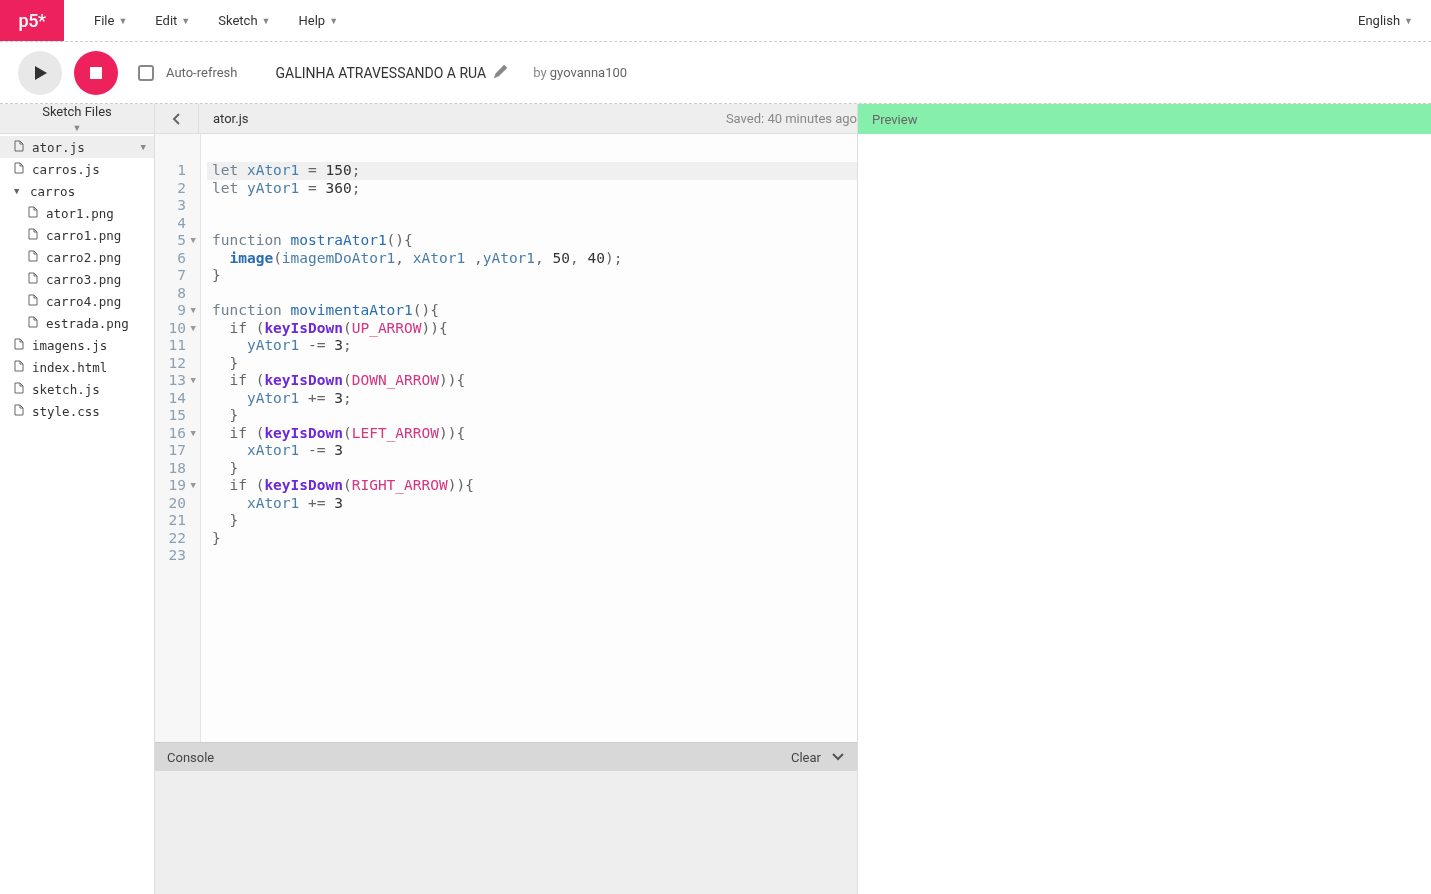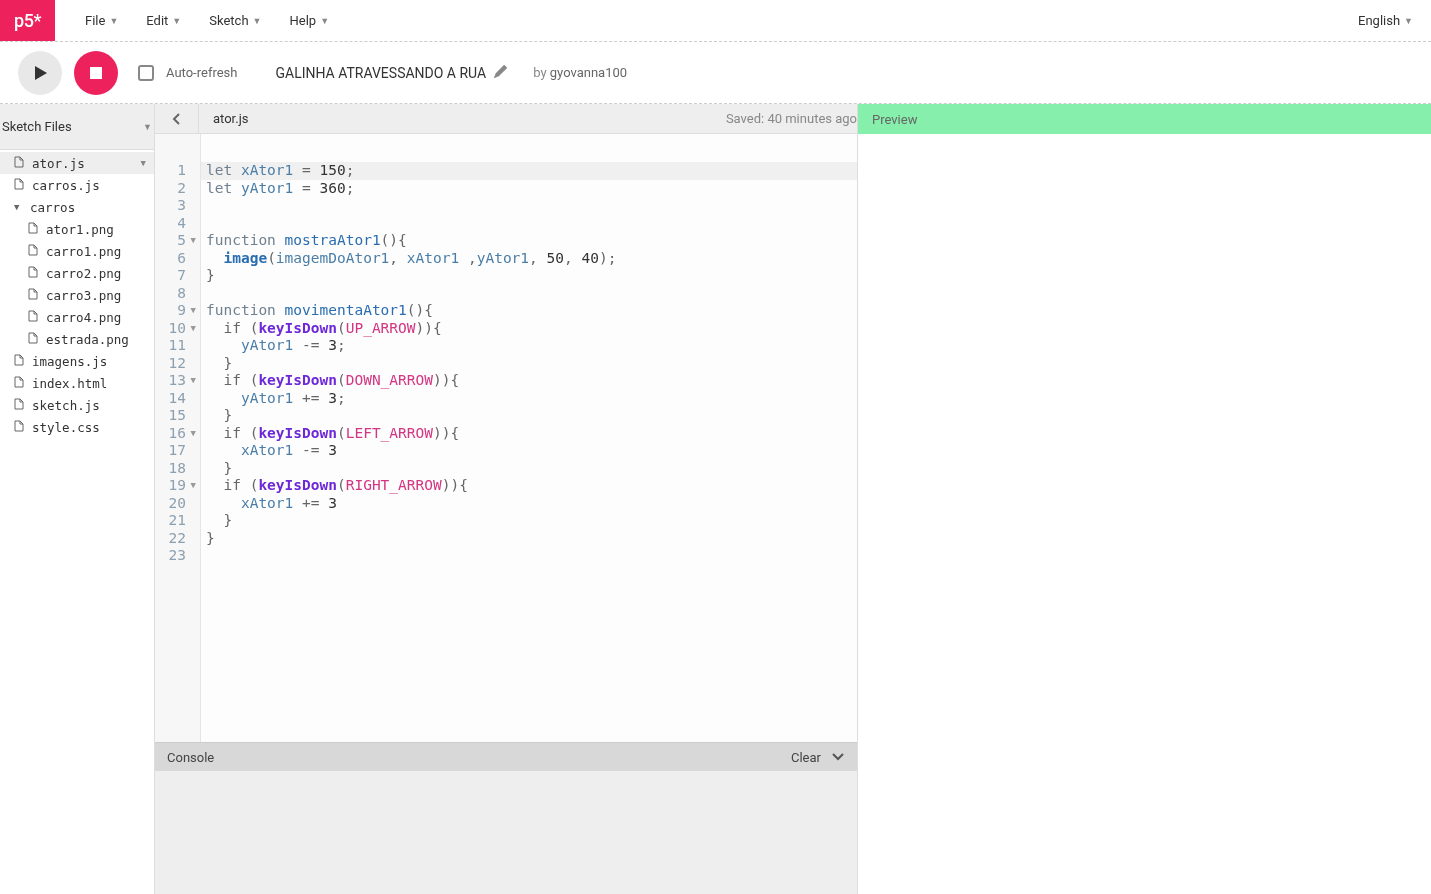--- a/index.html
+++ b/index.html
@@ -1,20 +1,20 @@
 <!DOCTYPE html>
 <html><head>
 <meta charset="utf-8">
 <style>
 * { margin: 0; padding: 0; box-sizing: border-box; }
 body { font-family: -apple-system, BlinkMacSystemFont, "Segoe UI", Roboto, Helvetica, Arial, sans-serif; font-size: 13px; color: #333; background: #fff; width: 1431px; height: 894px; overflow: hidden; }
 
 
 .menubar { height: 42px; display: flex; align-items: stretch; border-bottom: 1px dashed #ccc; }
-.logo { width: 55px; background: #ed225d; display: flex; align-items: center; justify-content: center; color: #fff; font-size: 18px; font-weight: 500; cursor: pointer; letter-spacing: -0.5px; }
+.logo { width: 64px; background: #ed225d; display: flex; align-items: center; justify-content: center; color: #fff; font-size: 18px; font-weight: 500; cursor: pointer; letter-spacing: -0.5px; }
 .menu-items { display: flex; align-items: center; padding-left: 16px; gap: 0; }
 .menu-item { padding: 0 14px; height: 100%; display: flex; align-items: center; gap: 4px; color: #333; cursor: pointer; font-size: 13px; }
 .dropdown-icon { font-size: 9px; color: #888; }
 .spacer { flex: 1; }
 .lang { padding: 0 18px; display: flex; align-items: center; gap: 4px; cursor: pointer; font-size: 13px; color: #333; }
 
 
 .toolbar { height: 62px; display: flex; align-items: center; padding: 0 18px; gap: 12px; border-bottom: 1px dashed #ccc; }
 .btn-circle { width: 44px; height: 44px; border-radius: 50%; display: flex; align-items: center; justify-content: center; cursor: pointer; border: none; }
 .btn-play { background: #e8e8e8; }
@@ -25,42 +25,42 @@
 .checkbox-box { width: 16px; height: 16px; border: 2px solid #888; border-radius: 3px; cursor: pointer; }
 .checkbox-label { color: #666; font-size: 13px; }
 .sketch-title { margin-left: 26px; font-size: 14px; color: #333; display: flex; align-items: center; gap: 8px; }
 .pencil-icon { color: #888; cursor: pointer; }
 .by-author { margin-left: 14px; color: #888; font-size: 13px; }
 .by-author .author { color: #666; }
 
 
 .main { display: flex; height: calc(100% - 104px); }
 .sidebar { width: 155px; border-right: 1px solid #ddd; display: flex; flex-direction: column; background: #fff; }
-.sidebar-header { height: 46px; background: #eee; display: flex; align-items: center; justify-content: space-between; padding: 0 2px; font-size: 13px; color: #333; border-bottom: 1px solid #ddd; }
+.sidebar-header { height: 30px; background: #eee; display: flex; align-items: center; justify-content: space-between; padding: 0 2px; font-size: 13px; color: #333; border-bottom: 1px solid #ddd; flex-direction: column; }
 .file-tree { flex: 1; overflow-y: auto; font-size: 13px; padding-top: 2px; }
 .file-item { display: flex; align-items: center; height: 22px; padding: 0 8px; gap: 6px; cursor: pointer; color: #333; font-family: "Menlo", "Monaco", monospace; font-size: 12.5px; }
 .file-item.active { background: #eee; }
 .file-item.active .file-name { font-weight: 500; }
 .file-item .tri-toggle { width: 10px; font-size: 9px; color: #666; }
 .file-item .file-ico { width: 12px; color: #666; font-size: 11px; }
 .file-item.indent-1 { padding-left: 28px; }
 .file-item .file-actions { margin-left: auto; font-size: 9px; color: #888; }
 .file-item.indent-0 { padding-left: 14px; }
 
 
 .editor-area { flex: 0 0 703px; display: flex; flex-direction: column; border-right: 1px solid #ddd; }
 .editor-header { height: 30px; background: #eee; display: flex; align-items: center; border-bottom: 1px solid #ddd; }
 .collapse-btn { width: 44px; height: 100%; display: flex; align-items: center; justify-content: center; border-right: 1px solid #ddd; cursor: pointer; font-size: 14px; color: #666; background: #eee; }
 .tab-name { padding: 0 14px; color: #333; font-size: 13px; }
 .saved-label { margin-left: auto; padding-right: 0; color: #888; font-size: 13px; }
 .code-editor { flex: 1; display: flex; background: #fdfdfd; overflow: hidden; font-family: "Menlo", "Monaco", "Consolas", monospace; font-size: 14.5px; line-height: 17.5px; }
 .gutter { width: 46px; background: #f7f7f7; border-right: 1px solid #e5e5e5; text-align: right; padding: 28px 4px 0 0; color: #8da0b0; user-select: none; }
 .gutter-line { height: 17.5px; position: relative; padding-right: 10px; }
 .fold-marker { position: absolute; right: 0; top: 0; font-size: 9px; color: #999; }
-.code-lines { flex: 1; padding: 28px 0 0 5px; white-space: pre; color: #666; position: relative; }
+.code-lines { flex: 1; padding: 28px 0 0 5px; white-space: pre; color: #666; position: relative; margin-left: 6px; }
 .code-line { height: 17.5px; }
 .code-line.hl { background: #f0f0f0; margin-left: -5px; padding-left: 5px; }
 .tok-kw2 { color: #708090; }
 .tok-var { color: #4a7ea8; }
 .tok-func { color: #2a6db0; font-weight: 500; }
 .tok-builtin { color: #6d28d9; font-weight: 700; }
 .tok-num { color: #333; }
 .tok-const { color: #d33682; }
 .tok-punct { color: #666; }
 .tok-image { color: #2a6db0; font-weight: 700; }

